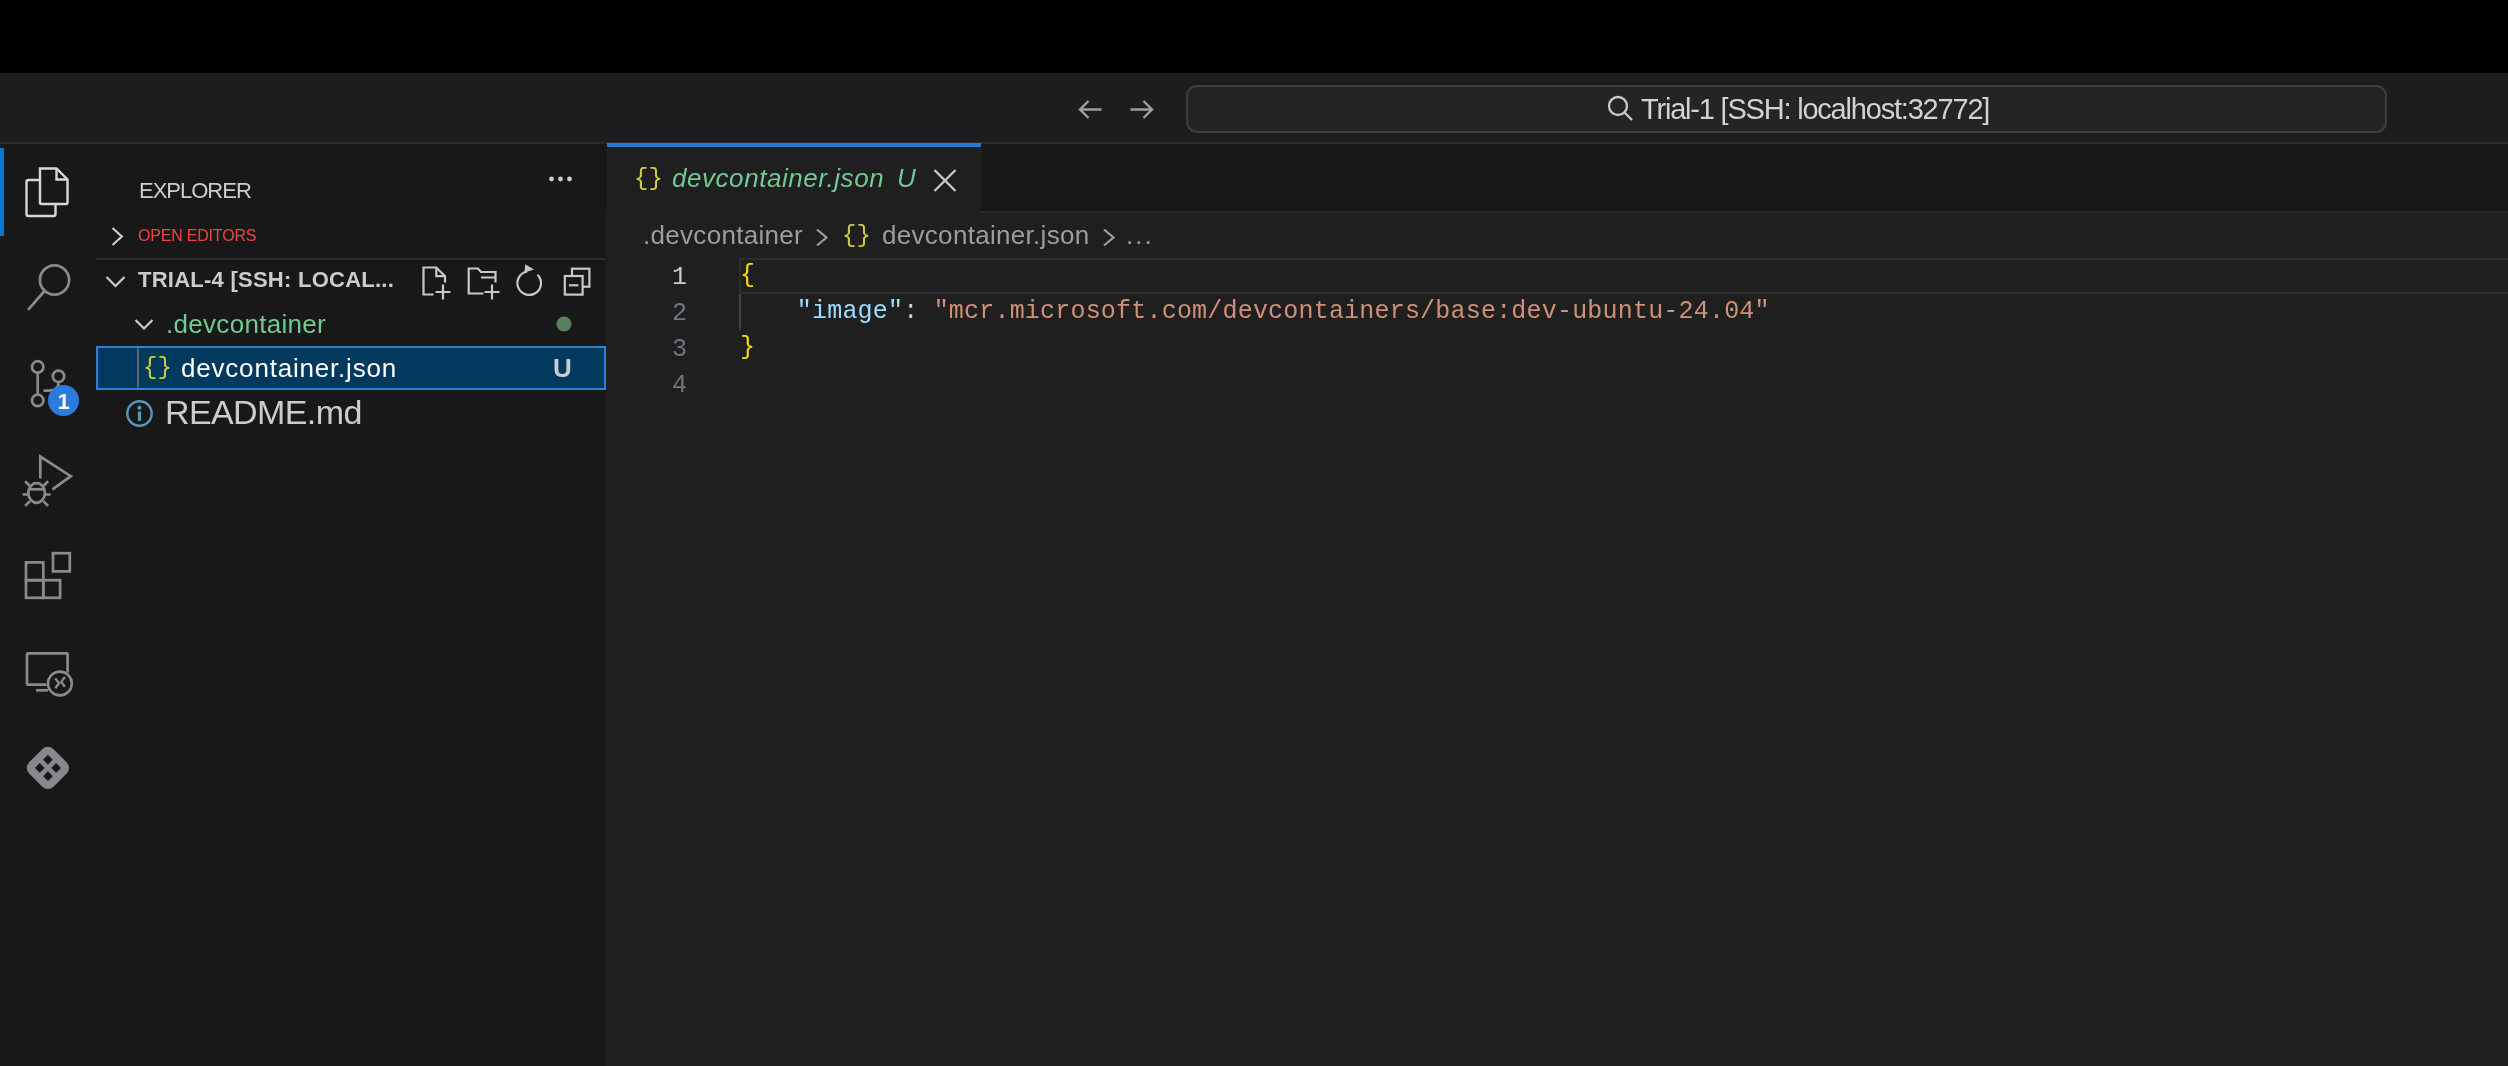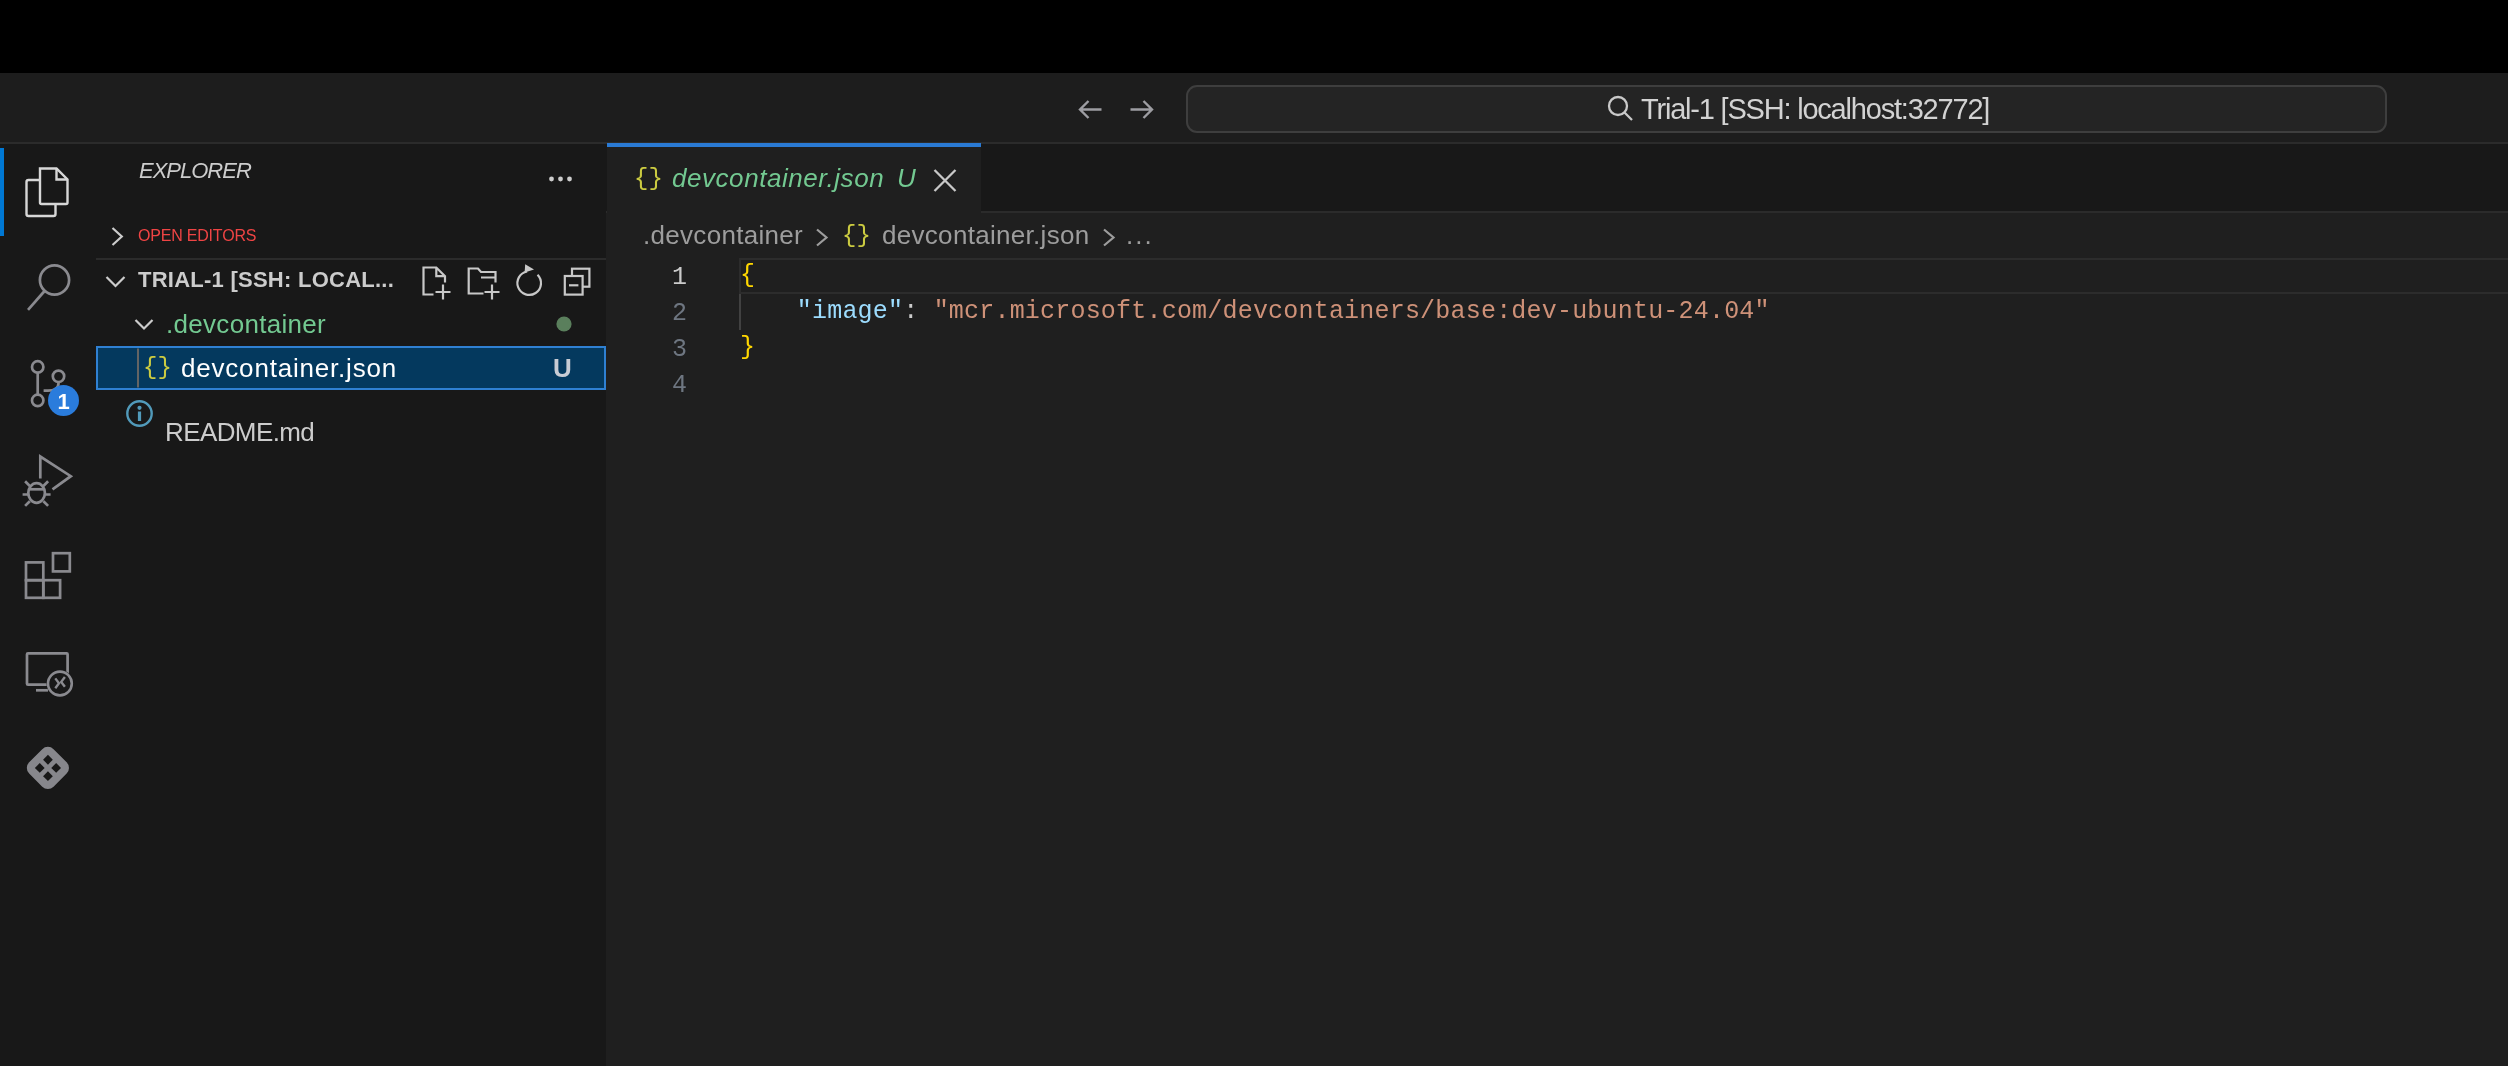--- a/index.html
+++ b/index.html
@@ -23,30 +23,30 @@
   .bc1 { left:643px; top:213px; height:45px; line-height:45px; letter-spacing:0.3px; }
   .bcicon { left:842px; top:213px; height:45px; line-height:45px; font-family:"Liberation Mono",monospace; font-size:24px; color:#cbcb41; }
   .bc2 { left:882px; top:213px; height:45px; line-height:45px; letter-spacing:0.3px; }
   .bc3 { left:1126px; top:213px; height:45px; line-height:45px; letter-spacing:2px; }
   
   .curline { left:739px; top:258px; right:0; height:36px; border-top:2px solid #2c2c2c; border-bottom:2px solid #2c2c2c; border-left:2px solid #2c2c2c; }
   .indent-guide { left:739px; top:294px; width:2px; height:36px; background:#414141; }
   .gutter { left:606px; width:81px; height:36px; font-family:"Liberation Mono",monospace; font-size:25px; line-height:36px; text-align:right; color:#6e7681; }
   .codeline { left:736px; height:36px; font-family:"Liberation Mono",monospace; font-size:25px; line-height:36px; white-space:pre; letter-spacing:0.2px; }
   
-  .sbtitle { left:139px; top:136px; height:70px; line-height:70px; font-size:22px; letter-spacing:-1px; color:#cccccc;font-style:italic; }
+  .sbtitle { left:139px; top:156px; height:70px; line-height:70px; font-size:22px; letter-spacing:-1px; color:#cccccc; }
   .row-oe { left:138px; top:214px; height:44px; line-height:44px; font-size:16px; font-weight:normal; letter-spacing:-0.2px; color:#ef4444; }
   .sb-divider { left:96px; top:258px; width:510px; height:2px; background:#2b2b2b; }
   .row-trial { left:138px; top:258px; height:44px; line-height:44px; font-size:22px; font-weight:bold; letter-spacing:0.25px; color:#cccccc; width:262px; overflow:hidden; white-space:nowrap; }
   .row-folder { left:166px; top:302px; height:44px; line-height:44px; font-size:26px; letter-spacing:0.3px; color:#73c991; }
   .selrow { left:96px; top:346px; width:510px; height:44px; background:#04395e; border:2px solid #2f80d2; }
   .sel-icon { left:143px; top:346px; height:44px; line-height:44px; font-family:"Liberation Mono",monospace; font-size:24px; color:#cbcb41; }
   .sel-label { left:181px; top:346px; height:44px; line-height:44px; font-size:26px; letter-spacing:0.8px; color:#ffffff; }
   .sel-u { left:553px; top:346px; height:44px; line-height:44px; font-size:26px; font-weight:bold; color:#c8ccd4; }
-  .row-readme { left:165px; top:390px; height:44px; line-height:44px; font-size:26px; letter-spacing:-0.6px; color:#cccccc;margin-top:20px; }
+  .row-readme { left:165px; top:390px; height:44px; line-height:44px; font-size:34px; letter-spacing:-0.6px; color:#cccccc; }
 </style>
 </head>
 <body>
 <div class="abs topblack"></div>
 <div class="abs titlebar"></div>
 <svg class="abs" style="left:0;top:73px" width="2508" height="69" viewBox="0 73 2508 69" fill="none">
   <path d="M1079.5 109.5 H1101.5 M1088.5 101 L1080 109.5 L1088.5 118" stroke="#9d9da2" stroke-width="2.4"></path>
   <path d="M1130.5 109.5 H1152.5 M1143.5 101 L1152 109.5 L1143.5 118" stroke="#9d9da2" stroke-width="2.4"></path>
 </svg>
 <div class="abs cmdbox"></div>
@@ -127,21 +127,21 @@
   <rect x="564.8" y="276" width="17.8" height="18.6" fill="#181818" stroke="#c8c8c8" stroke-width="2.2"></rect>
   <path d="M569 285.3 H578.4" stroke="#c8c8c8" stroke-width="2.2"></path>
 
   <path d="M135.5 320 L144 328.5 L152.5 320" stroke="#cccccc" stroke-width="2.2"></path>
   <circle cx="564" cy="324" r="7.6" fill="#5a7f5c"></circle>
 </svg>
 
 <div class="abs sbtitle">EXPLORER</div>
 <div class="abs row-oe">OPEN EDITORS</div>
 <div class="abs sb-divider"></div>
-<div class="abs row-trial">TRIAL-1 [SSH: LOCAL...</div>
+<div class="abs row-trial">TRIAL-4 [SSH: LOCAL...</div>
 <div class="abs row-folder">.devcontainer</div>
 <div class="abs selrow"></div>
 <svg class="abs" style="left:96px;top:344px" width="510" height="96" viewBox="96 344 510 96" fill="none">
   <path d="M138 348.5 V387.5" stroke="#646464" stroke-width="2"></path>
   <circle cx="139.5" cy="413.5" r="12.2" stroke="#519aba" stroke-width="2.4"></circle>
   <circle cx="139.5" cy="407.8" r="2.1" fill="#519aba"></circle>
   <rect x="137.9" y="411.5" width="3.2" height="9.5" fill="#519aba"></rect>
 </svg>
 <div class="abs sel-icon">{}</div>
 <div class="abs sel-label">devcontainer.json</div>

